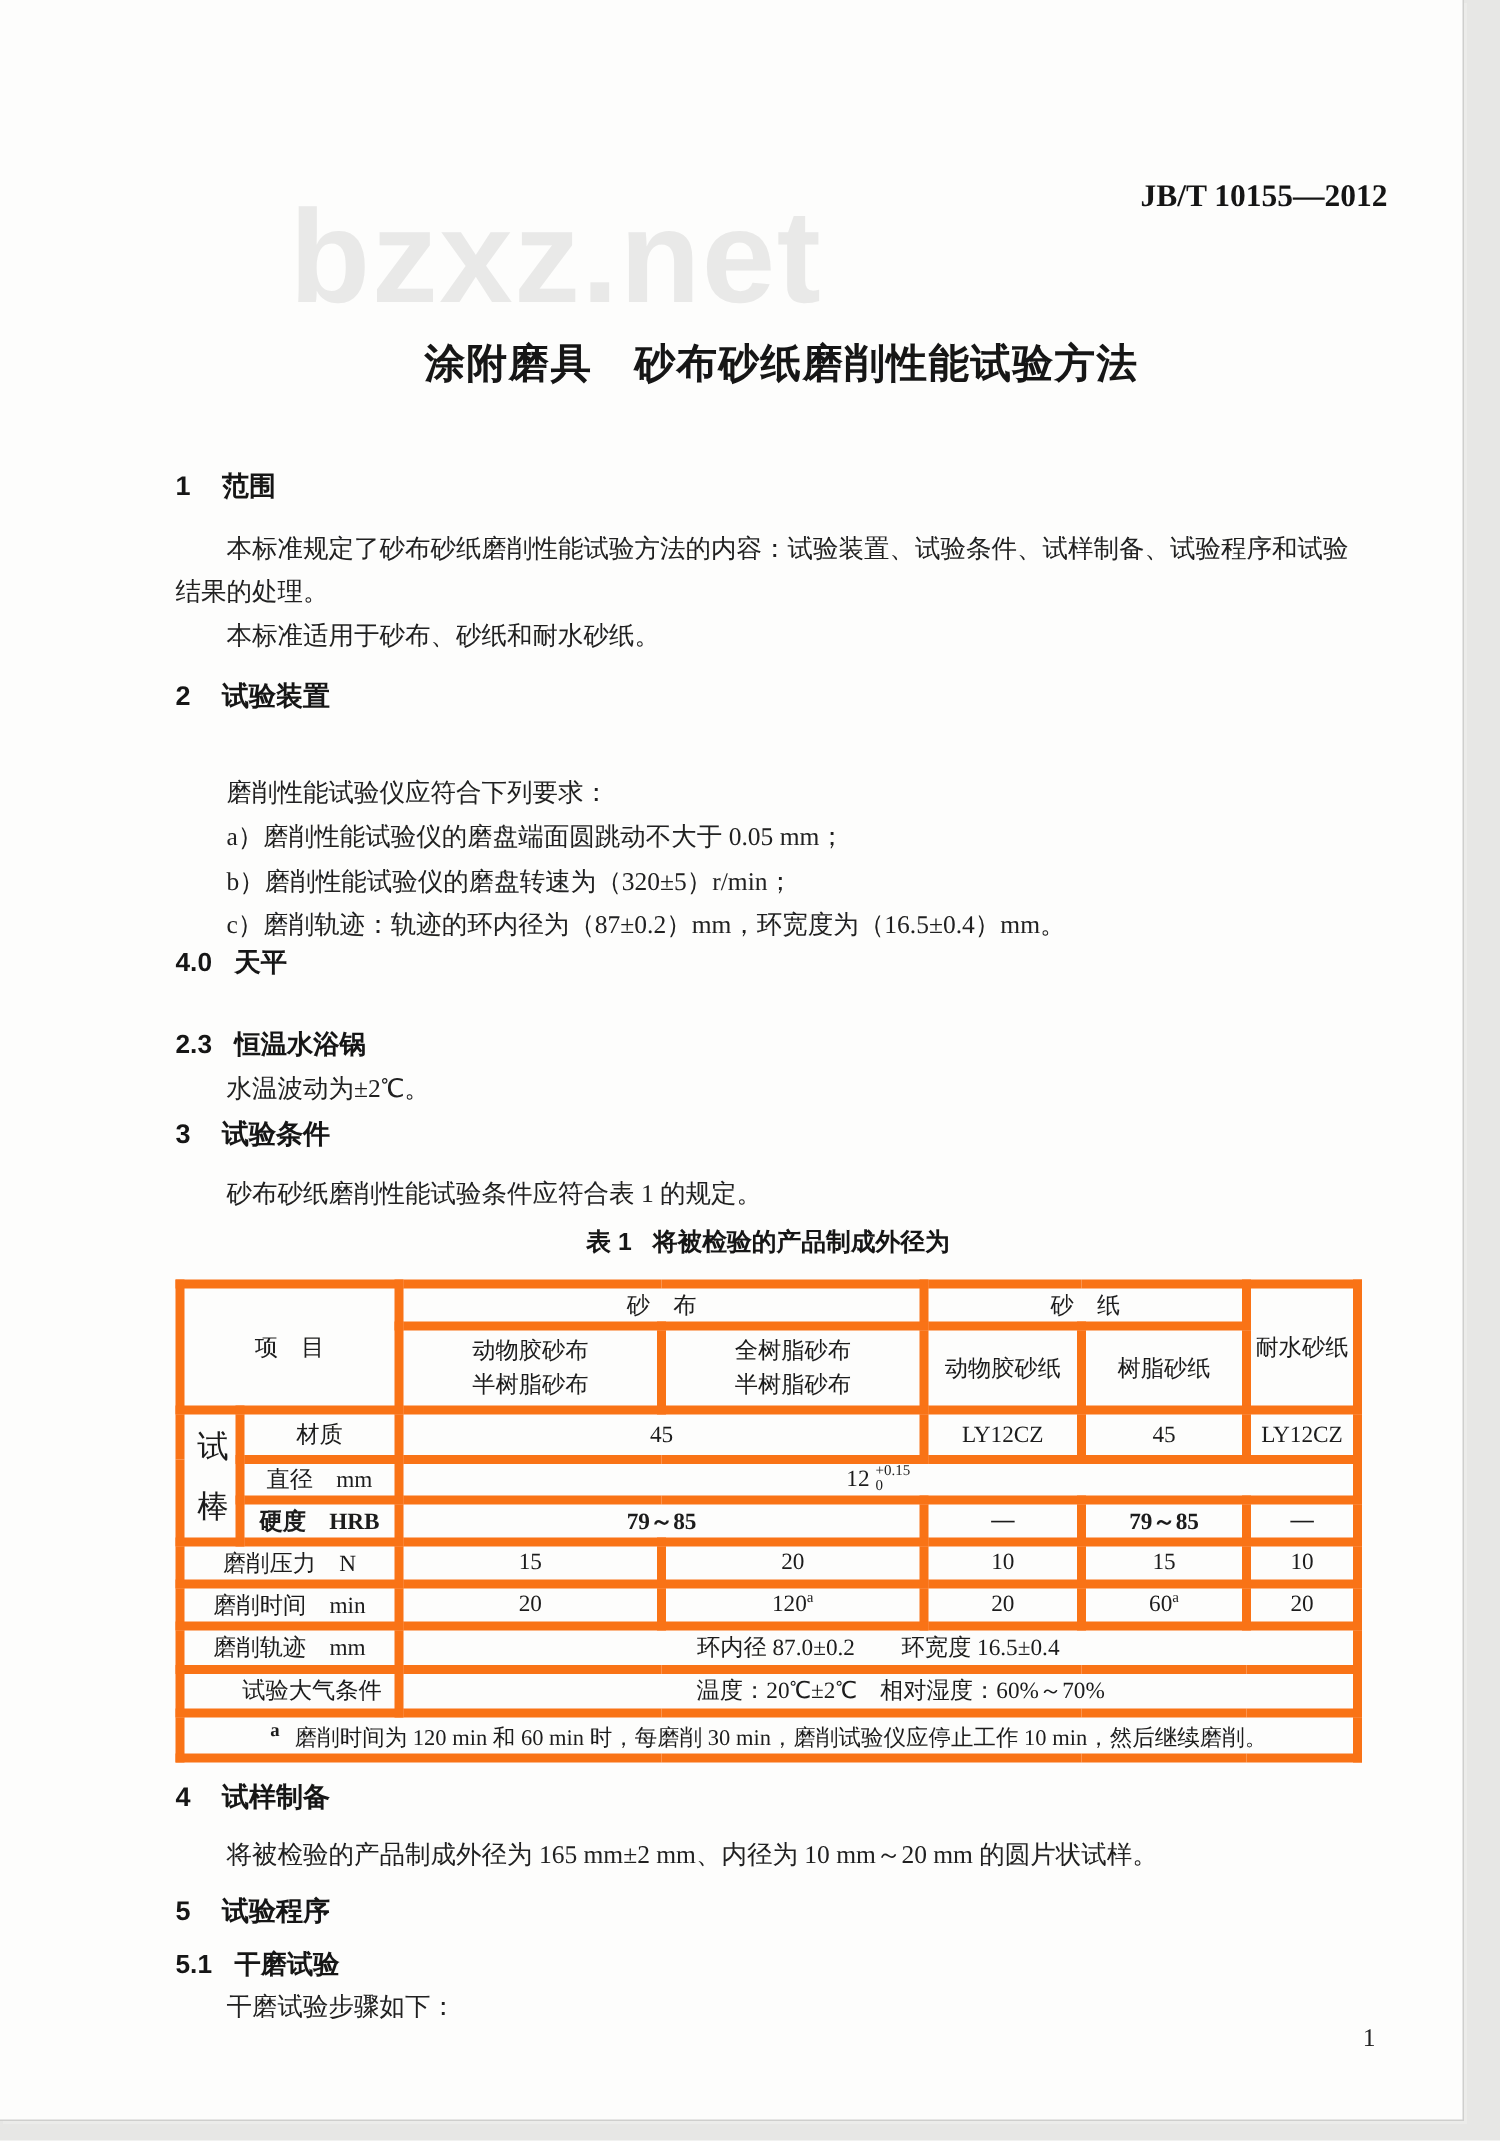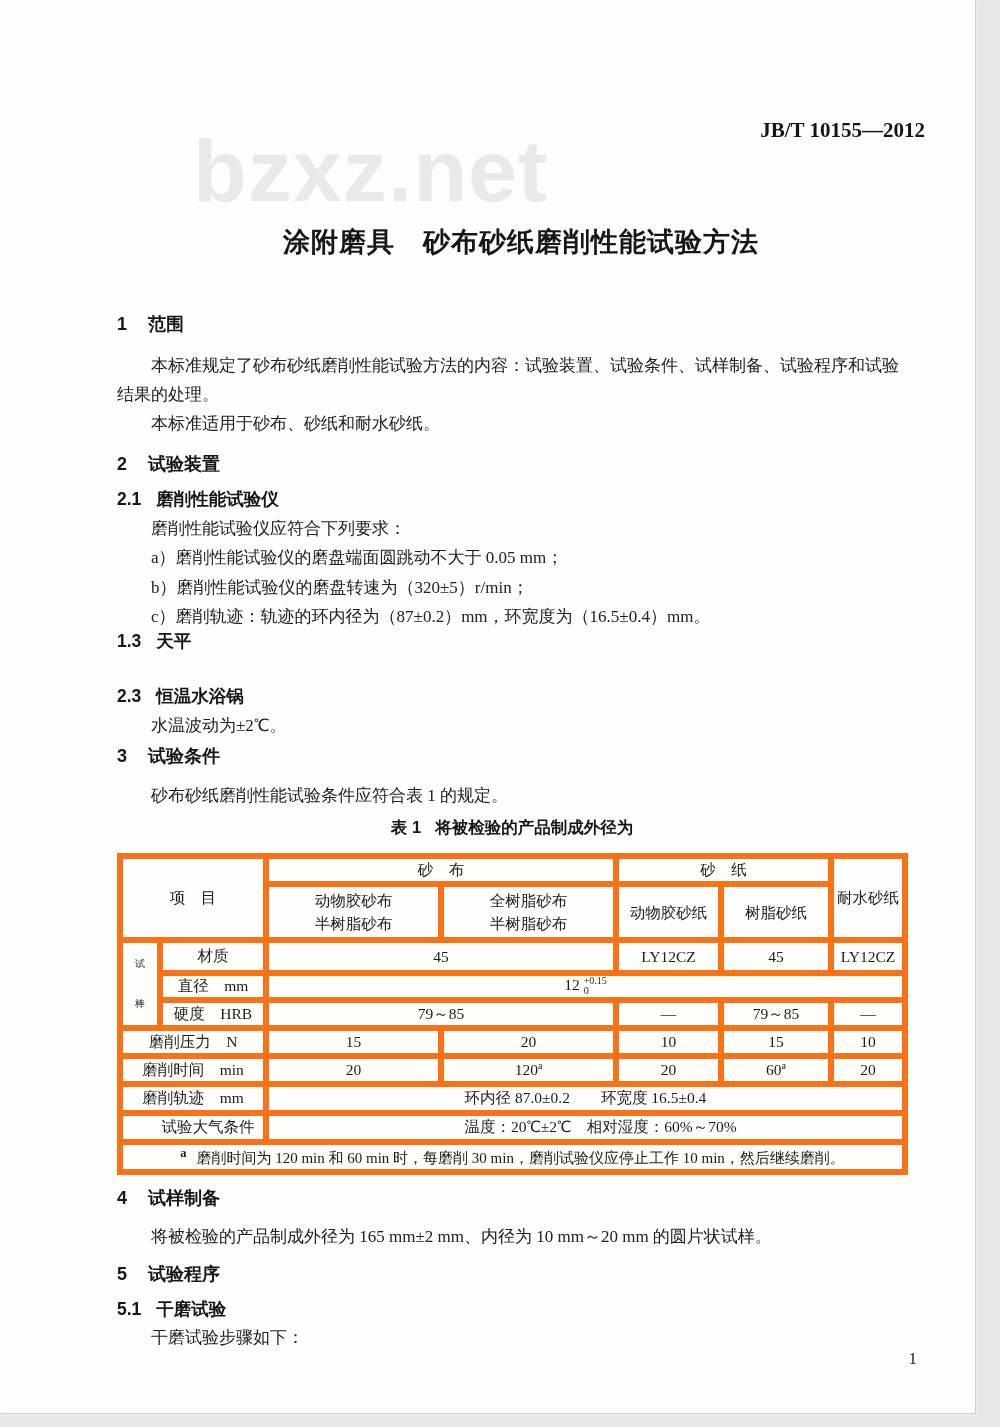--- a/index.html
+++ b/index.html
@@ -74,29 +74,29 @@
   }
   table.cond td {
     border:6px solid #f97316;
     text-align:center; vertical-align:middle;
     padding:0 2px; overflow:hidden;
   }
   tr.r1  td { height:28px; }
   tr.r2  td { height:56px; line-height:23px; }
   tr.r3  td { height:33px; }
   tr.r4  td { height:26px; }
-  tr.r5  td { height:28px; }
+  tr.r5  td { height:28px;font-weight:bold; }
   tr.r6  td { height:28px; }
   tr.r7  td { height:28px; }
   tr.r8  td { height:29px; }
   tr.r9  td { height:29px;padding-left:32px; }
   tr.r10 td { height:30px; }
   .rod-label {
     width:17px; margin:0 auto;
-    word-break:break-all; line-height:40px; font-size:10px;
+    word-break:break-all; line-height:40px; font-size:21px;
   }
   .tolwrap {
     display:inline-flex; flex-direction:column;
     vertical-align:middle; text-align:left;
     font-size:10px; line-height:10px; margin-left:4px;
     position:relative; top:-1px;justify-content:space-between;
   }
   sup.note-a { font-size:10px; vertical-align:super; line-height:0; }
   td.footnote-cell { text-align:left; padding-left:30px; font-size:15px; }
   td.footnote-cell sup { font-weight:bold; margin-right:10px; }
@@ -119,30 +119,27 @@
   <div class="abs h1" style="top:312px">
     <span class="sec-num">1</span><span class="sec-title">范围</span>
   </div>
   <div class="abs para indent" style="top:351px">本标准规定了砂布砂纸磨削性能试验方法的内容：试验装置、试验条件、试样制备、试验程序和试验结果的处理。</div>
   <div class="abs para indent" style="top:409px">本标准适用于砂布、砂纸和耐水砂纸。</div>
 
   <div class="abs h1" style="top:452px">
     <span class="sec-num">2</span><span class="sec-title">试验装置</span>
   </div>
 
-  <div class="abs h2" style="top:487px">
-    <span class="sec-num">2.1</span><span class="sec-title">磨削性能试验仪</span>
-  </div>
   <div class="abs para list-item" style="top:514px">磨削性能试验仪应符合下列要求：</div>
   <div class="abs para list-item" style="top:543px">a）磨削性能试验仪的磨盘端面圆跳动不大于 0.05 mm；</div>
   <div class="abs para list-item" style="top:573px">b）磨削性能试验仪的磨盘转速为（320±5）r/min；</div>
   <div class="abs para list-item" style="top:602px">c）磨削轨迹：轨迹的环内径为（87±0.2）mm，环宽度为（16.5±0.4）mm。</div>
 
   <div class="abs h2" style="top:629px">
-    <span class="sec-num">1.3</span><span class="sec-title">天平</span>
+    <span class="sec-num">4.0</span><span class="sec-title">天平</span>
   </div>
 
   <div class="abs h2" style="top:684px">
     <span class="sec-num">2.3</span><span class="sec-title">恒温水浴锅</span>
   </div>
   <div class="abs para list-item" style="top:711px">水温波动为±2℃。</div>
 
   <div class="abs h1" style="top:744px">
     <span class="sec-num">3</span><span class="sec-title">试验条件</span>
   </div>

